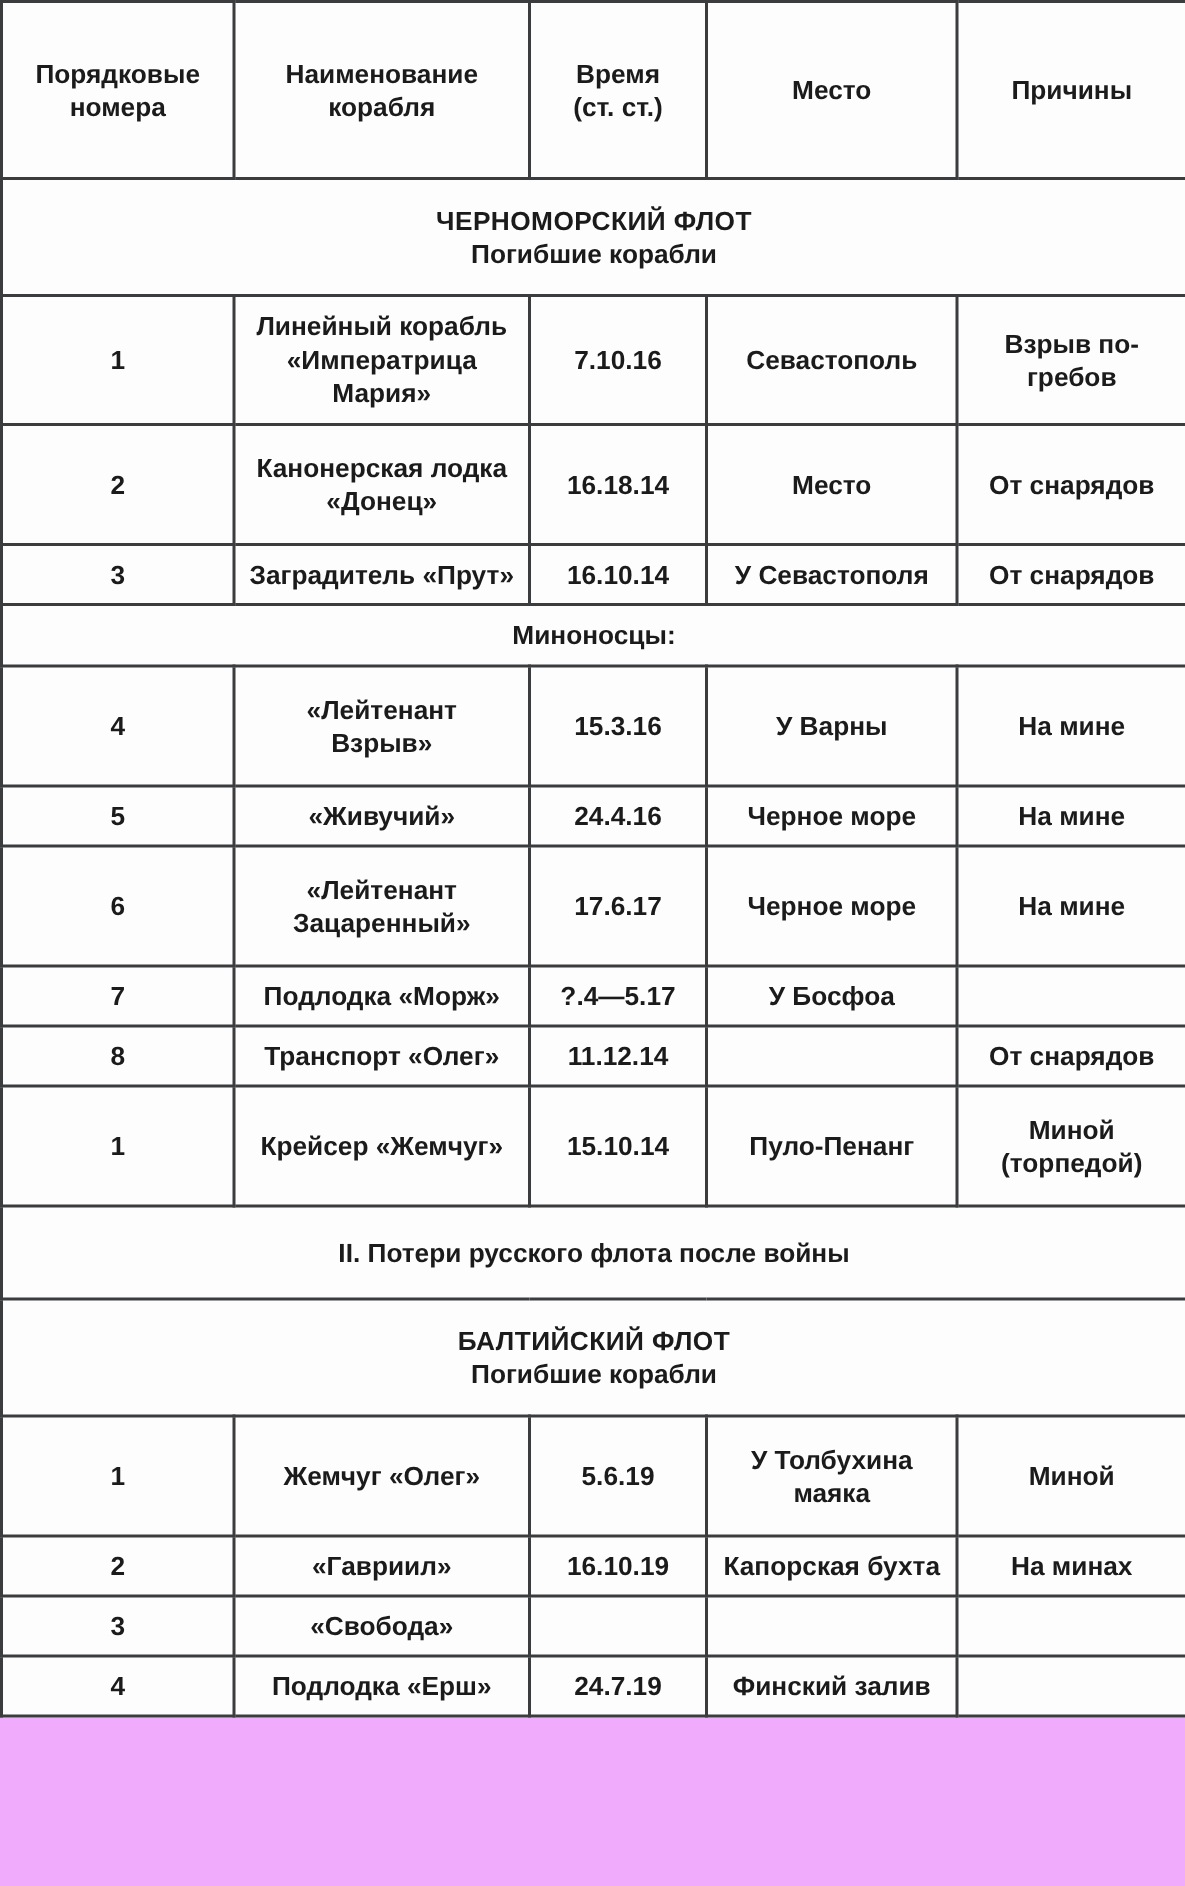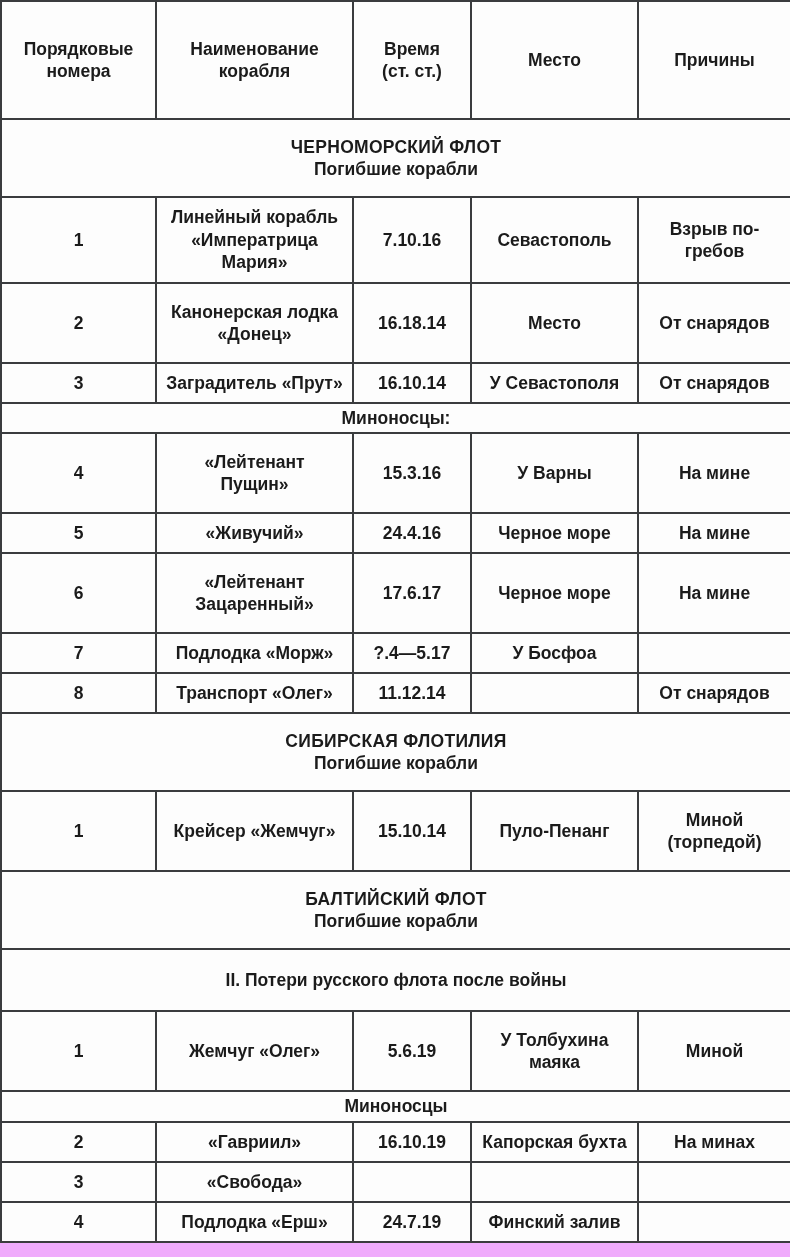--- a/index.html
+++ b/index.html
@@ -70,21 +70,21 @@
     display: block;
   }
   td.bigtitle {
     font-size: 22px;
     white-space: normal;
   }
   .r-tall  { height: 86px; }
   .r-mid   { height: 80px; }
   .r-short { height: 40px; }
   .r-sect2 { height: 78px; }
-  .r-sect1 { height: 30px; }
+  .r-sect1 { height: 41px; }
   .r-title { height: 62px; }
 </style>
 </head>
 <body>
 
 <div class="sheet">
   <table class="losses">
     <colgroup>
       <col class="c0">
         <col class="c1">
@@ -155,21 +155,21 @@
       <tr>
         <td class="section r-sect1" colspan="5">
           <span class="s-sub">Миноносцы:</span>
         </td>
       </tr>
 
       <tr>
         <td class="r-mid">4</td>
         <td class="wrap">
           <span>«Лейтенант</span><br>
-          <span>Пущин»</span>
+          <span>Взрыв»</span>
         </td>
         <td>15.3.16</td>
         <td>У Варны</td>
         <td>На мине</td>
       </tr>
 
       <tr>
         <td class="r-short">5</td>
         <td>«Живучий»</td>
         <td>24.4.16</td>
@@ -197,65 +197,54 @@
       </tr>
 
       <tr>
         <td class="r-short">8</td>
         <td>Транспорт «Олег»</td>
         <td>11.12.14</td>
         <td></td>
         <td>От снарядов</td>
       </tr>
 
-      <tr>
-        <td class="section r-sect2" colspan="5">
-          <span class="s-up">СИБИРСКАЯ ФЛОТИЛИЯ</span>
-          <span class="s-sub">Погибшие корабли</span>
-        </td>
-      </tr>
 
       <tr>
         <td class="r-mid">1</td>
         <td>Крейсер «Жемчуг»</td>
         <td>15.10.14</td>
         <td>Пуло-Пенанг</td>
         <td class="wrap">
           <span>Миной</span><br>
           <span>(торпедой)</span>
         </td>
       </tr>
 
       <tr>
+        <td class="bigtitle r-title" colspan="5">II. Потери русского флота после войны</td>
+      </tr>
+
+      <tr>
         <td class="section r-sect2" colspan="5">
           <span class="s-up">БАЛТИЙСКИЙ ФЛОТ</span>
           <span class="s-sub">Погибшие корабли</span>
         </td>
       </tr>
 
       <tr>
-        <td class="bigtitle r-title" colspan="5">II. Потери русского флота после войны</td>
-      </tr>
-
-      <tr>
         <td class="r-mid">1</td>
         <td>Жемчуг «Олег»</td>
         <td>5.6.19</td>
         <td class="wrap">
           <span>У Толбухина</span><br>
           <span>маяка</span>
         </td>
         <td>Миной</td>
       </tr>
 
-      <tr>
-        <td class="section r-sect1" colspan="5">
-          <span class="s-sub">Миноносцы</span>
-        </td>
-      </tr>
 
       <tr>
         <td class="r-short">2</td>
         <td>«Гавриил»</td>
         <td>16.10.19</td>
         <td>Капорская бухта</td>
         <td>На минах</td>
       </tr>
 
       <tr>

